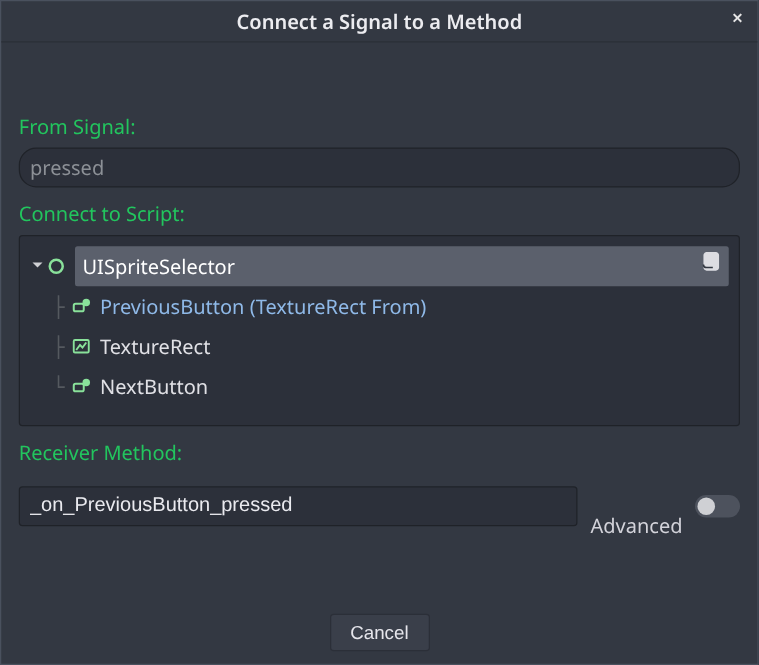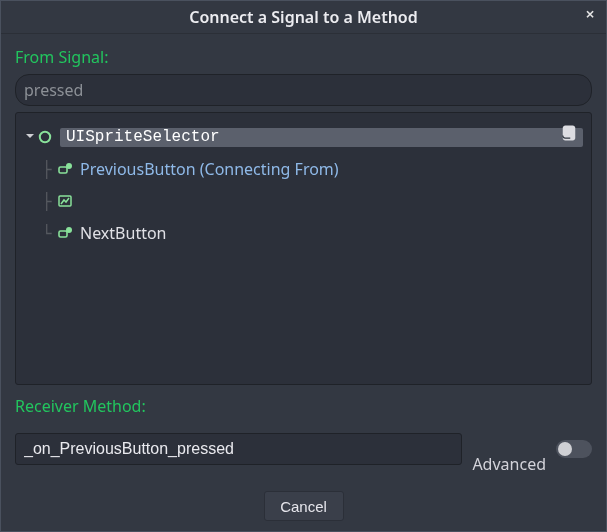--- a/index.html
+++ b/index.html
@@ -14,20 +14,21 @@
   }
   .dialog {
     position: relative;
     width: 607px;
     height: 532px;
     background: #333842;
     border: 1px solid #4a515e;
     box-sizing: border-box;
     display: flex;
     flex-direction: column;
+    gap: 44px;
   }
   .titlebar {
     height: 32px;
     display: flex;
     align-items: center;
     justify-content: center;
     position: relative;
     color: #ececf0;
     font-size: 16px;
     font-weight: 600;
@@ -111,26 +112,25 @@
     font-family: monospace;
     font-size: 16px;
     margin-right: 2px;
     width: 12px;
     text-align: left;
   }
   .root-name {
     flex: 1;
     background: #5b606c;
     border-radius: 2px;
-    height: 19px;
+    height: 32px;
     display: flex;
     align-items: center;
     padding: 0 6px;
     color: #ffffff;
-    font-family: Liberation Mono, monospace;
   }
   .child-name { color: #e0e0e5; }
   .child-name.connecting { color: #8fb9e8; }
   .script-badge {
     position: absolute;
     right: 4px;
     top: 2px;
     width: 20px; height: 20px;
     display: flex; align-items: center; justify-content: center;
   }
@@ -206,20 +206,21 @@
     </div>
   </div>
 
   <div class="body">
 
     <div class="label">From Signal:</div>
     <div class="ro-field">
       <span>pressed</span>
     </div>
 
+    <div class="label">Connect to Script:</div>
 
     <div class="tree-panel">
 
       <div class="tree-row row-root">
         <span class="tree-chevron">
           <svg viewBox="0 0 12 12">
               <path d="M2 4 L6 8 L10 4 Z" fill="#cfd0d4"></path>
             </svg>
         </span>
         <span class="node-icon">
@@ -237,31 +238,32 @@
       </div>
 
       <div class="tree-row row-child">
         <span class="tree-branch">├</span>
         <span class="node-icon">
           <svg viewBox="0 0 16 16">
               <rect x="2" y="6" width="8" height="6" rx="1.5" fill="none" stroke="#89e19a" stroke-width="1.6"></rect>
               <circle cx="12" cy="5" r="3" fill="#89e19a"></circle>
             </svg>
         </span>
-        <span class="child-name connecting">PreviousButton (Connecting From)</span>
+        <span class="child-name connecting">PreviousButton (TextureRect From)</span>
       </div>
 
       <div class="tree-row row-child">
         <span class="tree-branch">├</span>
         <span class="node-icon">
           <svg viewBox="0 0 16 16">
               <rect x="2" y="3" width="12" height="10" rx="1" fill="none" stroke="#89e19a" stroke-width="1.5"></rect>
               <path d="M4 11 L7 7 L9 9 L12 5" stroke="#89e19a" stroke-width="1.5" fill="none"></path>
             </svg>
         </span>
+        <span class="child-name">TextureRect</span>
       </div>
 
       <div class="tree-row row-child">
         <span class="tree-branch">└</span>
         <span class="node-icon">
           <svg viewBox="0 0 16 16">
               <rect x="2" y="6" width="8" height="6" rx="1.5" fill="none" stroke="#89e19a" stroke-width="1.6"></rect>
               <circle cx="12" cy="5" r="3" fill="#89e19a"></circle>
             </svg>
         </span>

